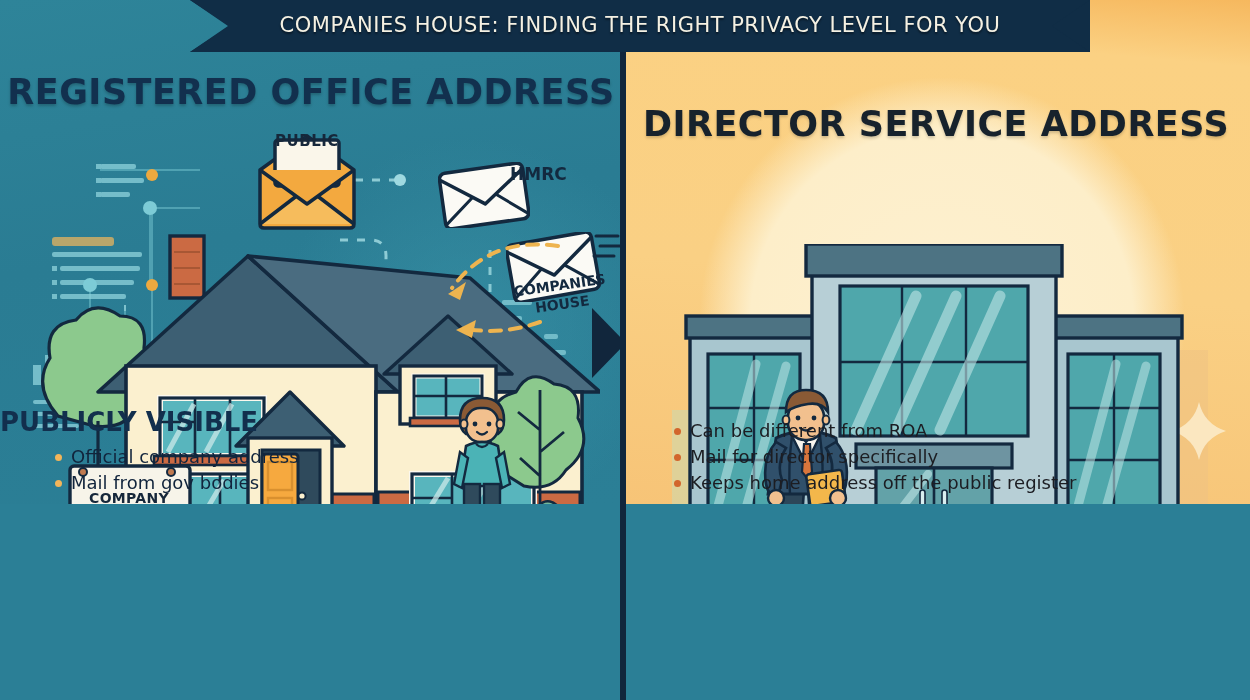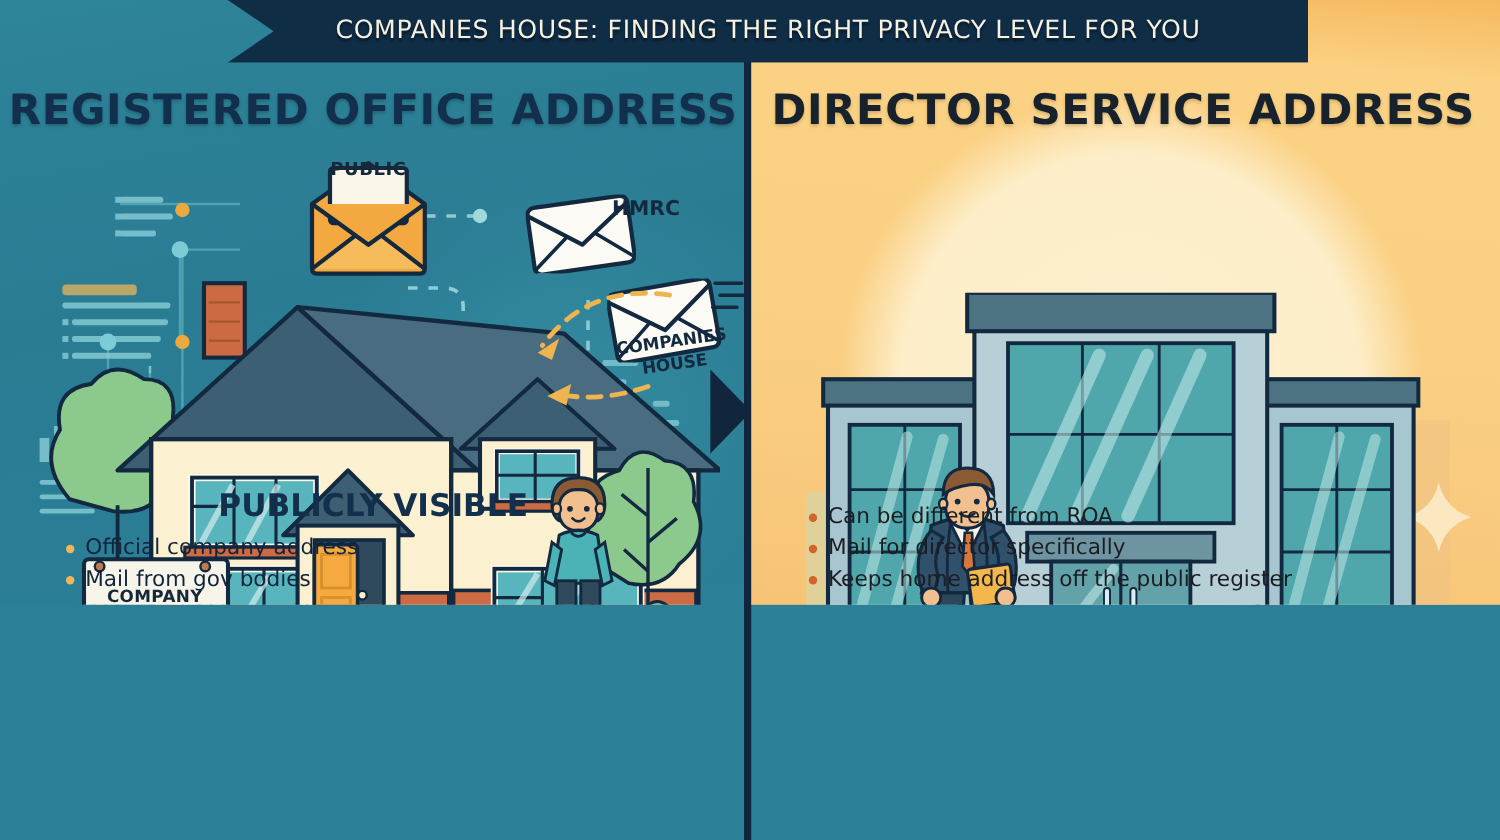--- a/index.html
+++ b/index.html
@@ -43,26 +43,26 @@
     white-space: nowrap; font-family:"DejaVu Sans", sans-serif;
   }
 
   
   .col-title {
     position: absolute; top: 72px; width: 100%; text-align: center; z-index: 30;
     font-size: 35px; font-weight: 700; letter-spacing: .5px;
     font-family: "DejaVu Sans", sans-serif;
   }
   .panel-left  .col-title { color: #12304e; text-shadow: 0 2px 3px rgba(0,0,0,.22); }
-  .panel-right .col-title { color: #17222c; text-shadow: 0 2px 3px rgba(0,0,0,.18); }
+  .panel-right .col-title { color: #17222c; text-shadow: 0 2px 3px rgba(0,0,0,.18); margin-top: 32px; }
 
   
   .foot { position: absolute; bottom: 8px; width: 100%; z-index: 32; }
   .foot-head {
-    text-align: center; font-size: 26px; font-weight: 700; margin-bottom: 7px;
+    text-align: left; font-size: 26px; font-weight: 700; margin-bottom: 7px;
     font-family: "DejaVu Sans", sans-serif;
   }
   .panel-left  .foot-head { color: #122f4d; }
   .panel-right .foot-head { color: #1a222b; }
   .foot ul { list-style: none; padding-left: 55px; }
   .panel-right .foot ul { padding-left: 52px; }
   .foot li {
     font-size: 18px; line-height: 26px; position: relative; padding-left: 16px;
     font-family: "DejaVu Sans", sans-serif; font-weight: 400;
   }

